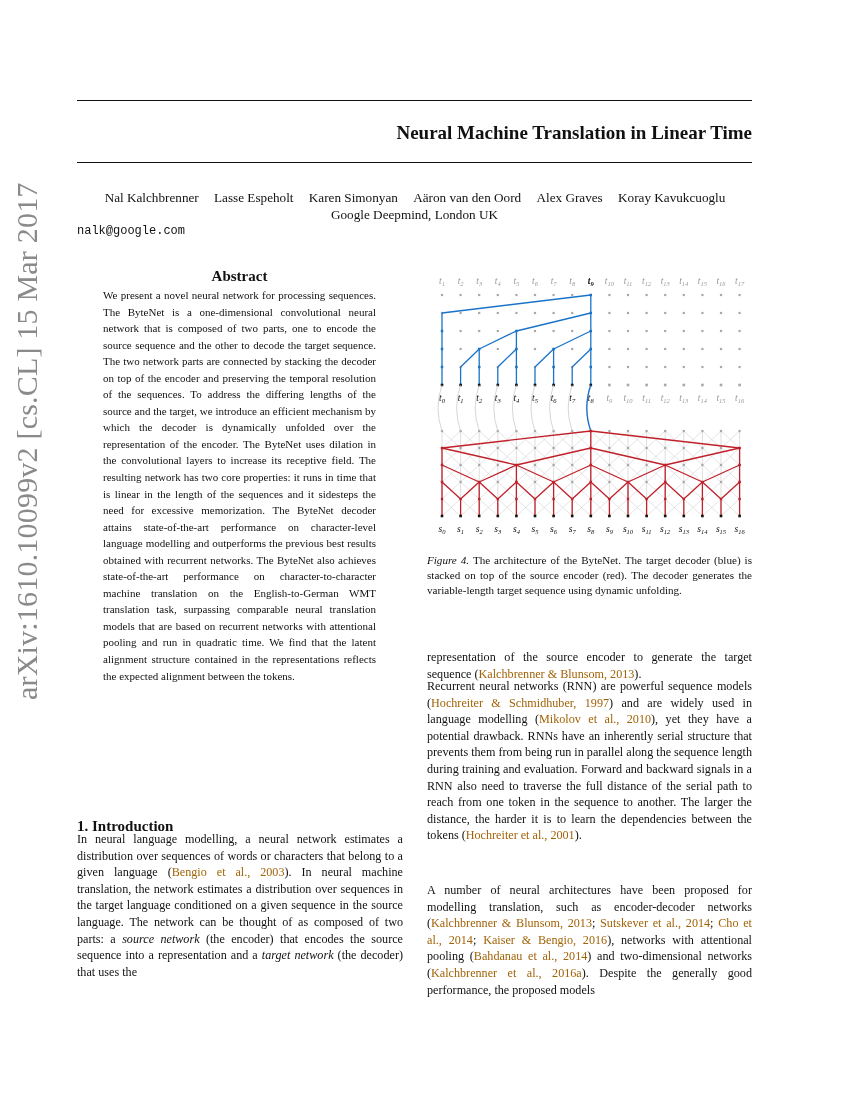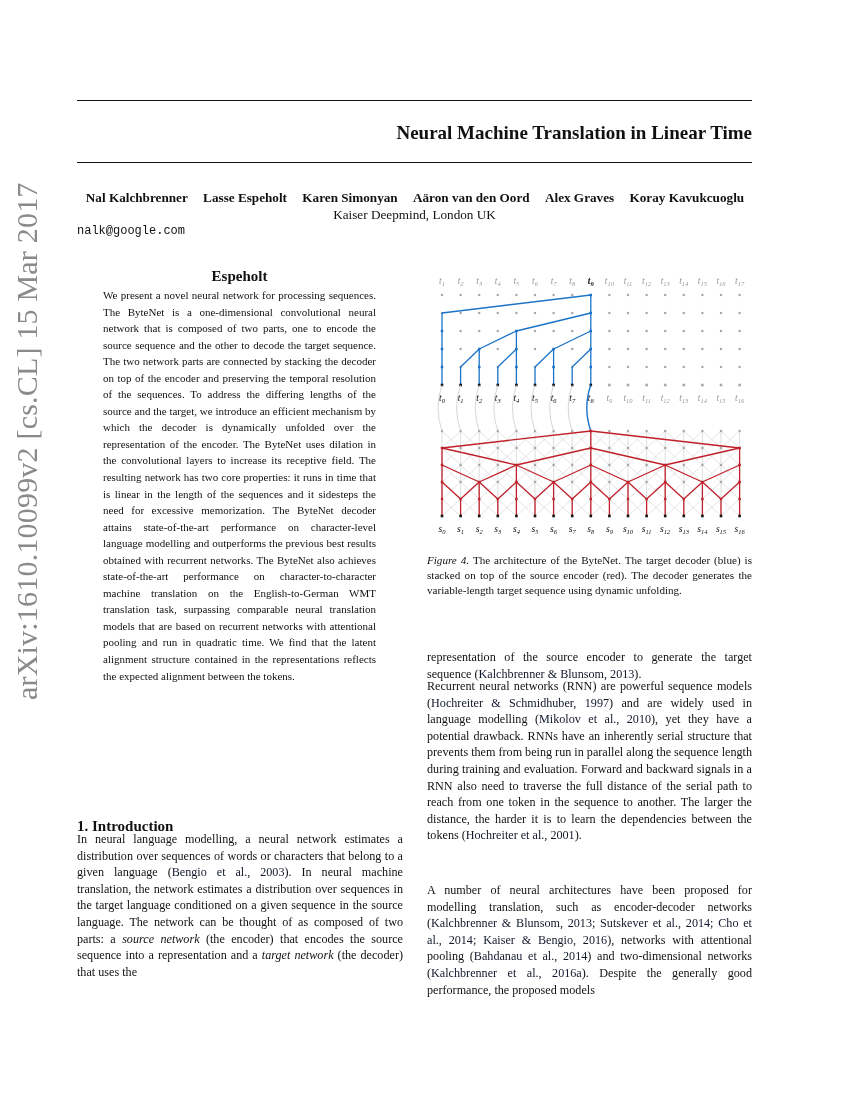--- a/index.html
+++ b/index.html
@@ -2,64 +2,64 @@
 <html><head>
 <meta charset="utf-8">
 <style>
   html, body { margin: 0; padding: 0; background: #ffffff; }
   body { width: 850px; height: 1100px; position: relative; overflow: hidden;
          font-family: "Liberation Serif", "DejaVu Serif", serif; color: #111; }
   .rule { position: absolute; left: 77px; width: 675px; height: 1.3px; background: #111; }
   #title { position: absolute; top: 122px; left: 77px; width: 675px; text-align: right;
            font-size: 19px; font-weight: bold; }
   #authors { position: absolute; top: 190px; left: 60px; width: 710px; text-align: center;
-             font-size: 13.2px; font-weight: bold; word-spacing: 0px; white-space: nowrap; }
+             font-size: 13.2px; font-weight: normal; word-spacing: 0px; white-space: nowrap; }
   #authors span { margin: 0 6px; }
   #affil { position: absolute; top: 207px; left: 77px; width: 675px; text-align: center; font-size: 13.2px; }
   #email { position: absolute; top: 224px; left: 77px; width: 675px; text-align: left;
            font-family: "Liberation Mono", "DejaVu Sans Mono", monospace; font-size: 12px; }
   #arxiv { position: absolute; left: 10px; top: 700px; transform-origin: 0 0; transform: rotate(-90deg);
            font-size: 30px; color: #8a8a8a; white-space: nowrap; width: 420px; letter-spacing: 0.2px; }
   #abstract-head { position: absolute; top: 268px; left: 103px; width: 273px; text-align: center;
                    font-size: 15px; font-weight: bold; }
   #abstract { position: absolute; top: 287px; left: 103px; width: 273px; font-size: 11px;
               line-height: 16.55px; text-align: justify; hyphens: manual; }
   #intro-head { position: absolute; top: 818px; left: 77px; font-size: 15px; font-weight: bold; text-align: center; }
   .para { position: absolute; font-size: 12.15px; line-height: 16.6px; text-align: justify; }
   #intro-p { top: 831px; left: 77px; width: 326px; }
   #col2-p1 { top: 649px; left: 427px; width: 325px; }
   #col2-p2 { top: 654px; left: 427px; width: 325px; margin-top: 24px; }
   #col2-p3 { top: 882px; left: 427px; width: 325px; }
-  .cite { color: #0f172a; }
+  .cite { color: #a16207; }
   em { font-style: italic; }
   #figure { position: absolute; top: 270px; left: 425px; width: 330px; height: 270px; }
   #caption { position: absolute; top: 553px; left: 427px; width: 325px; font-size: 11.1px; line-height: 15px;
              text-align: justify; }
 </style>
 </head>
 <body>
 
 <div class="rule" style="top:100px;"></div>
 <div id="title">Neural Machine Translation in Linear Time</div>
 <div class="rule" style="top:162px;"></div>
 
 <div id="authors">
   <span>Nal Kalchbrenner</span>
   <span>Lasse Espeholt</span>
   <span>Karen Simonyan</span>
   <span>Aäron van den Oord</span>
   <span>Alex Graves</span>
   <span>Koray Kavukcuoglu</span>
 </div>
-<div id="affil">Kaiser Deepmind, London UK</div>
+<div id="affil">Google Deepmind, London UK</div>
 <div id="email">nalk@google.com</div>
 
 <div id="arxiv">arXiv:1610.10099v2  [cs.CL]  15 Mar 2017</div>
 
-<div id="abstract-head">Espeholt</div>
+<div id="abstract-head">Abstract</div>
 <div id="abstract">We present a novel neural network for process­ing sequences. The ByteNet is a one-dimensional convolutional neural network that is composed of two parts, one to encode the source sequence and the other to decode the target sequence. The two network parts are connected by stacking the de­coder on top of the encoder and preserving the temporal resolution of the sequences. To ad­dress the differing lengths of the source and the target, we introduce an efficient mechanism by which the decoder is dynamically unfolded over the representation of the encoder. The ByteNet uses dilation in the convolutional layers to in­crease its receptive field. The resulting network has two core properties: it runs in time that is linear in the length of the sequences and it sidesteps the need for excessive memorization. The ByteNet decoder attains state-of-the-art per­formance on character-level language modelling and outperforms the previous best results ob­tained with recurrent networks. The ByteNet also achieves state-of-the-art performance on character-to-character machine translation on the English-to-German WMT translation task, sur­passing comparable neural translation models that are based on recurrent networks with atten­tional pooling and run in quadratic time. We find that the latent alignment structure contained in the representations reflects the expected align­ment between the tokens.</div>
 
 <div id="intro-head">1. Introduction</div>
 <div id="intro-p" class="para"><span>In neural language modelling, a neural network estimates a distribution over sequences of words or characters that belong to a given language (</span><span class="cite">Bengio et al., 2003</span><span>). In neu­ral machine translation, the network estimates a distribu­tion over sequences in the target language conditioned on a given sequence in the source language. The network can be thought of as composed of two parts: a </span><em>source network</em><span> (the encoder) that encodes the source sequence into a rep­resentation and a </span><em>target network</em><span> (the decoder) that uses the</span></div>
 
 <div id="figure">
   <svg id="fig-svg" width="330" height="270" viewBox="0 0 330 270">
       <rect x="15.9" y="23.9" width="2.2" height="2.2" fill="#a8a8a8"></rect>
       <rect x="34.5" y="23.9" width="2.2" height="2.2" fill="#a8a8a8"></rect>
       <rect x="53.1" y="23.9" width="2.2" height="2.2" fill="#a8a8a8"></rect>

